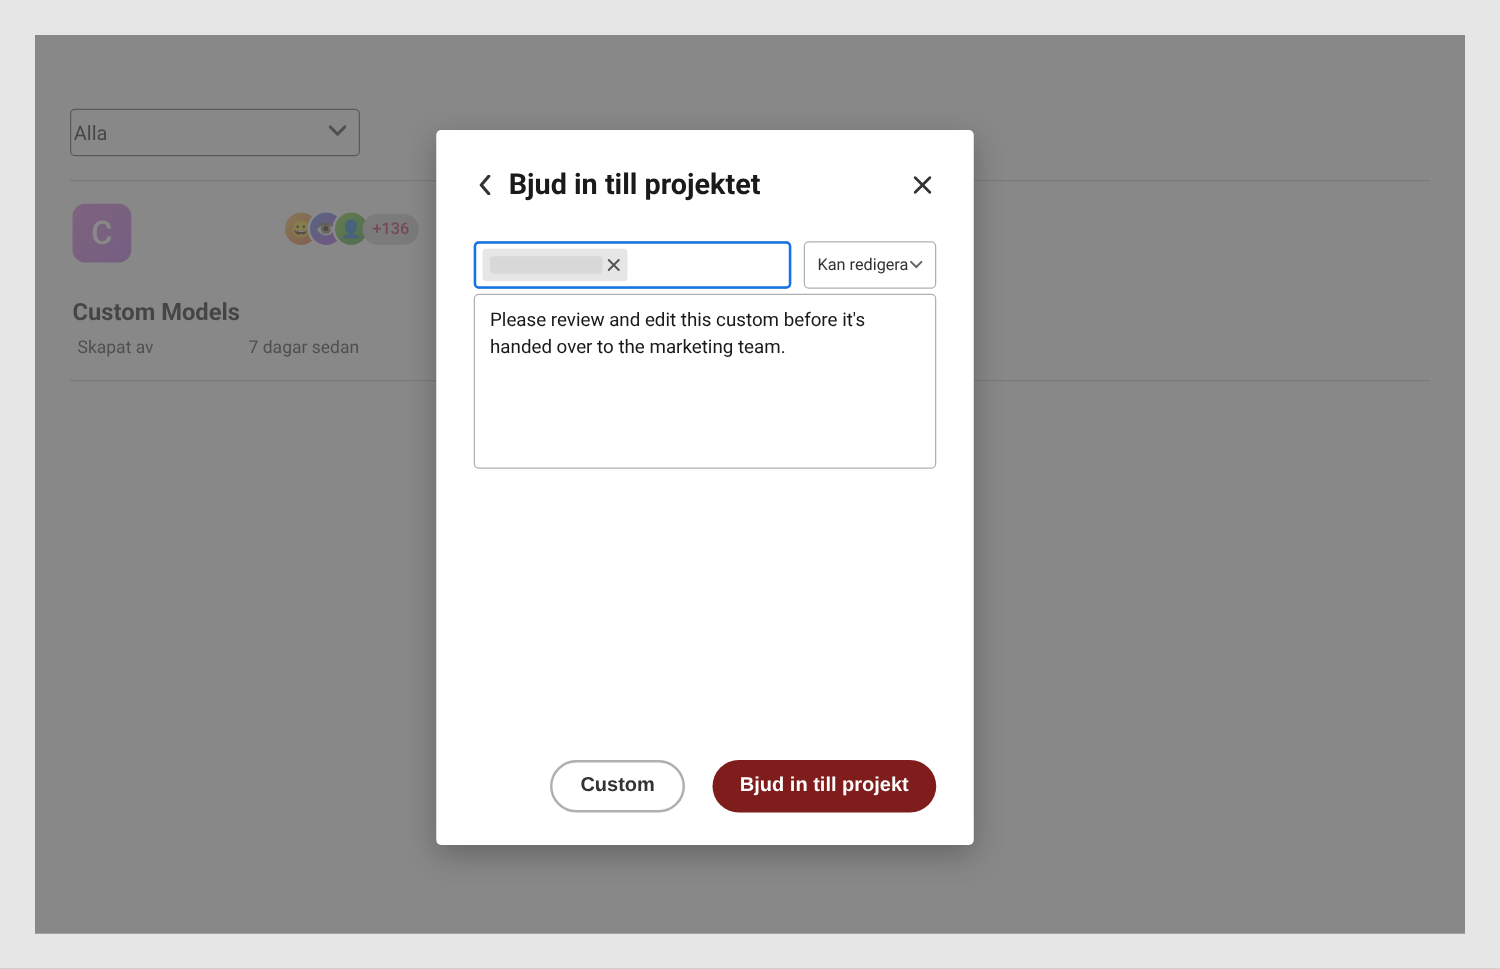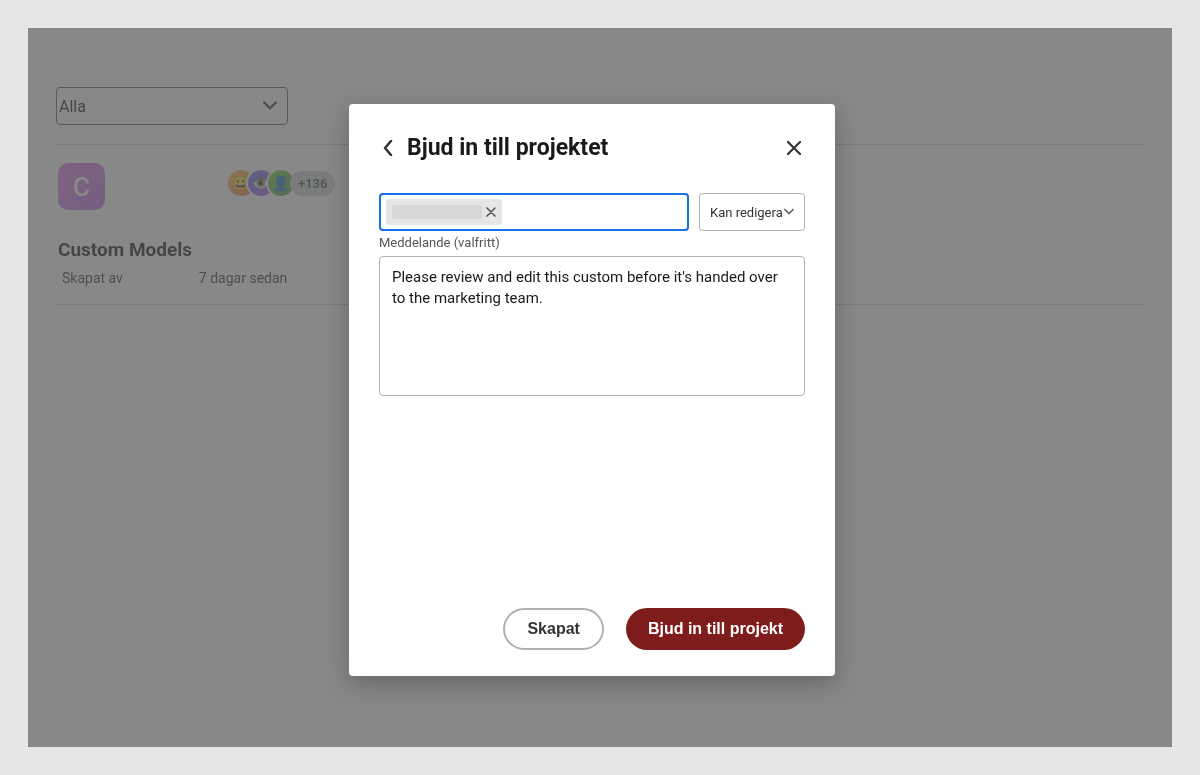--- a/index.html
+++ b/index.html
@@ -89,21 +89,21 @@
       align-items: center;
       justify-content: center;
       font-size: 14px;
     }
     .av:first-child { margin-left: 0; }
     .av1 { background: linear-gradient(135deg,#f9c34a,#e9663e); }
     .av2 { background: linear-gradient(135deg,#4a7ae6,#c24ae6); }
     .av3 { background: linear-gradient(135deg,#7ad13c,#3c9e3c); }
     .av-count {
       background: #d0d0d0;
-      color: #14532d;
+      color: #be185d;
       border-radius: 14px;
       font-size: 13px;
       padding: 5px 8px;
       margin-left: -6px;
       font-weight: 500;
     }
     .proj-title {
       position: absolute;
       top: 210px;
       left: 30px;
@@ -136,21 +136,21 @@
       right: 28px;
       height: 1px;
       background: #ccc;
     }
 
     
     .modal {
       position: absolute;
       top: 104px;
       left: 349px;
-      width: 486px;
+      width: 430px;
       height: 572px;
       background: #fff;
       border-radius: 4px;
       box-shadow: 0 8px 24px rgba(0,0,0,0.25);
       padding: 30px 30px 26px 30px;
       display: flex;
       flex-direction: column;
     }
     .modal-head {
       display: flex;
@@ -349,20 +349,19 @@
       </div>
     </div>
     <div class="perm-select">
       <span>Kan redigera</span>
       <svg viewBox="0 0 12 8">
           <path d="M1 1l5 5 5-5" fill="none" stroke="#666" stroke-width="2" stroke-linecap="round"></path>
         </svg>
     </div>
   </div>
 
-  <div class="field-label">Meddelande (valfritt)</div>
   <textarea class="message-area" style="">Please review and edit this custom before it's handed over to the marketing team.</textarea>
 
   <div class="modal-footer">
-    <button class="btn btn-secondary">Skapat</button>
+    <button class="btn btn-secondary">Custom</button>
     <button class="btn btn-primary">Bjud in till projekt</button>
   </div>
 </div>
 
 </body></html>

